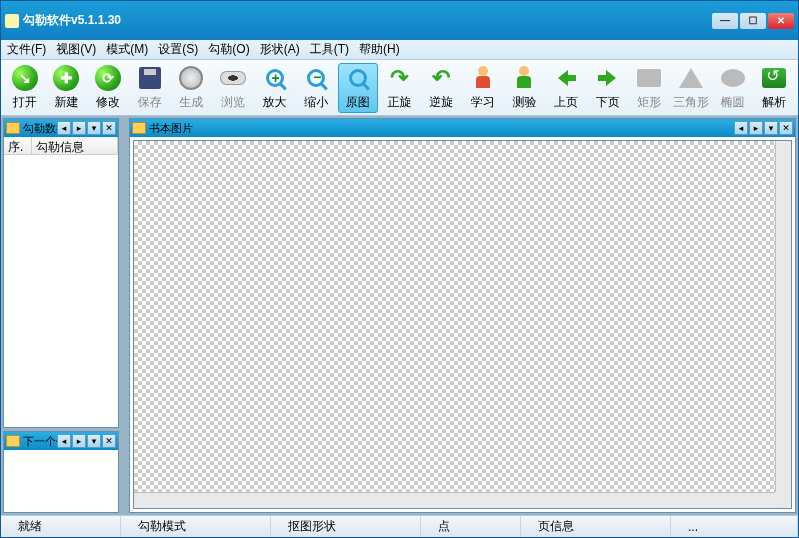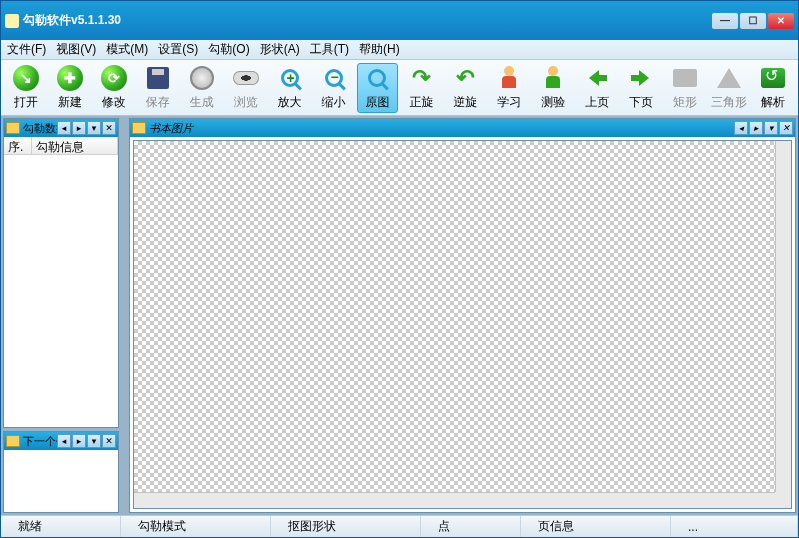--- a/index.html
+++ b/index.html
@@ -36,21 +36,21 @@
 .person .body { width: 14px; height: 12px; border-radius: 4px 4px 0 0; }
 .arrow-sq { width: 24px; height: 24px; display: flex; align-items: center; justify-content: center; }
 .arrow-sq svg { width: 24px; height: 24px; }
 .shape-box { width: 24px; height: 18px; background: #bbb; border-radius: 2px; }
 .shape-tri { width: 0; height: 0; border-left: 12px solid transparent; border-right: 12px solid transparent; border-bottom: 20px solid #bbb; }
 .shape-ellipse { width: 24px; height: 18px; background: #bbb; border-radius: 50%; }
 .parse-ico { width: 24px; height: 20px; background: linear-gradient(#38b838,#1f7f1f); border-radius: 3px; position: relative; }
 .parse-ico::after { content: "↺"; color: #fff; position: absolute; left: 4px; top: -2px; font-size: 16px; }
 .body-area { flex: 1; display: flex; background: #99b4c8; overflow: hidden; }
 .left-col { width: 120px; display: flex; flex-direction: column; gap: 3px; padding: 2px; }
-.right-col { flex: 1; display: flex; flex-direction: column; padding: 2px 2px 2px 8px; font-style: italic; }
+.right-col { flex: 1; display: flex; flex-direction: column; padding: 2px 2px 2px 8px; }
 .pane { background: #fff; display: flex; flex-direction: column; border: 1px solid #6a8fa8; }
 .pane-top { flex: 1; }
 .pane-bot { height: 82px; }
 .pane-header { height: 18px; background: linear-gradient(#29aee4,#0d8ac4); display: flex; align-items: center; padding: 0 2px; color: #000; font-size: 11px; }
 .pane-header .folder { width: 14px; height: 12px; background: #f7d060; border-radius: 1px; margin-right: 3px; border: 1px solid #c09020; }
 .pane-header .ptitle { flex: 1; white-space: nowrap; overflow: hidden; }
 .pane-ctrls { display: flex; gap: 1px; }
 .pane-ctrl { width: 14px; height: 14px; background: linear-gradient(#d8eefb,#a8d4ee); border: 1px solid #5a9cc6; font-size: 9px; display: flex; align-items: center; justify-content: center; cursor: default; }
 .list-header { height: 18px; background: linear-gradient(#fdfdfd,#ececec); border-bottom: 1px solid #d0d0d0; display: flex; font-size: 12px; }
 .list-header div { padding: 2px 4px; border-right: 1px solid #d0d0d0; }
@@ -201,20 +201,26 @@
           <div class="shape-box"></div>
         </div>
         <div class="lbl">矩形</div>
       </div>
       <div class="tbtn disabled">
         <div class="ico">
           <div class="shape-tri"></div>
         </div>
         <div class="lbl">三角形</div>
       </div>
+      <div class="tbtn disabled">
+        <div class="ico">
+          <div class="shape-ellipse"></div>
+        </div>
+        <div class="lbl">椭圆</div>
+      </div>
       <div class="tbtn">
         <div class="ico">
           <div class="parse-ico"></div>
         </div>
         <div class="lbl">解析</div>
       </div>
     </div>
 
   <div class="body-area">
     <div class="left-col">

